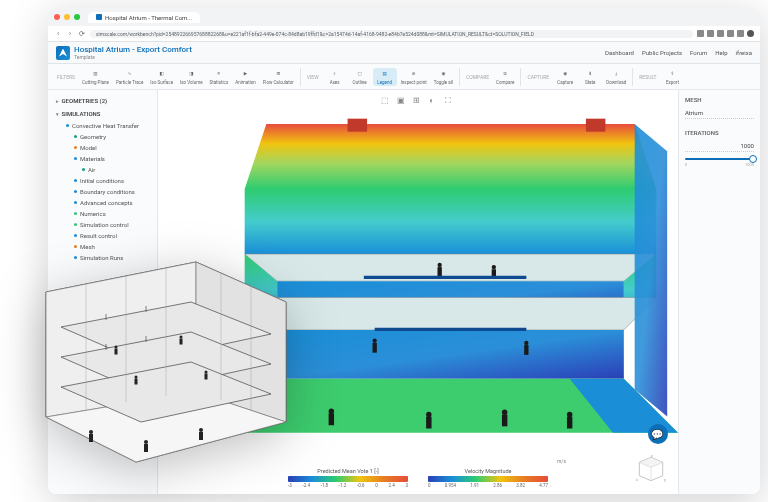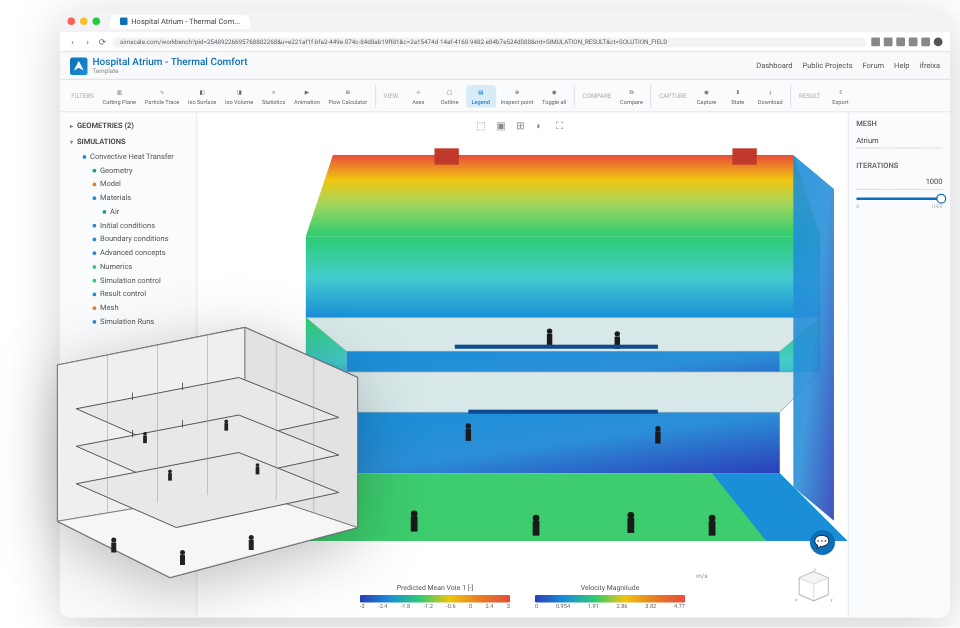--- a/index.html
+++ b/index.html
@@ -112,21 +112,21 @@
       <div class="ext-icon"></div>
       <div class="ext-icon"></div>
       <div class="ext-icon"></div>
       <div class="ext-icon" style="border-radius:50%; background:#555"></div>
     </div>
   </div>
 
   <div class="app-header">
     <div class="app-logo"></div>
     <div>
-      <div class="project-title">Hospital Atrium - Thermal Comfort</div>
+      <div class="project-title">Hospital Atrium - Export Comfort</div>
       <div class="project-sub">Template</div>
     </div>
     <div class="header-nav">
       <span>Dashboard</span>
       <span>Public Projects</span>
       <span>Forum</span>
       <span>Help</span>
       <span>ifreixa</span>
     </div>
   </div>

